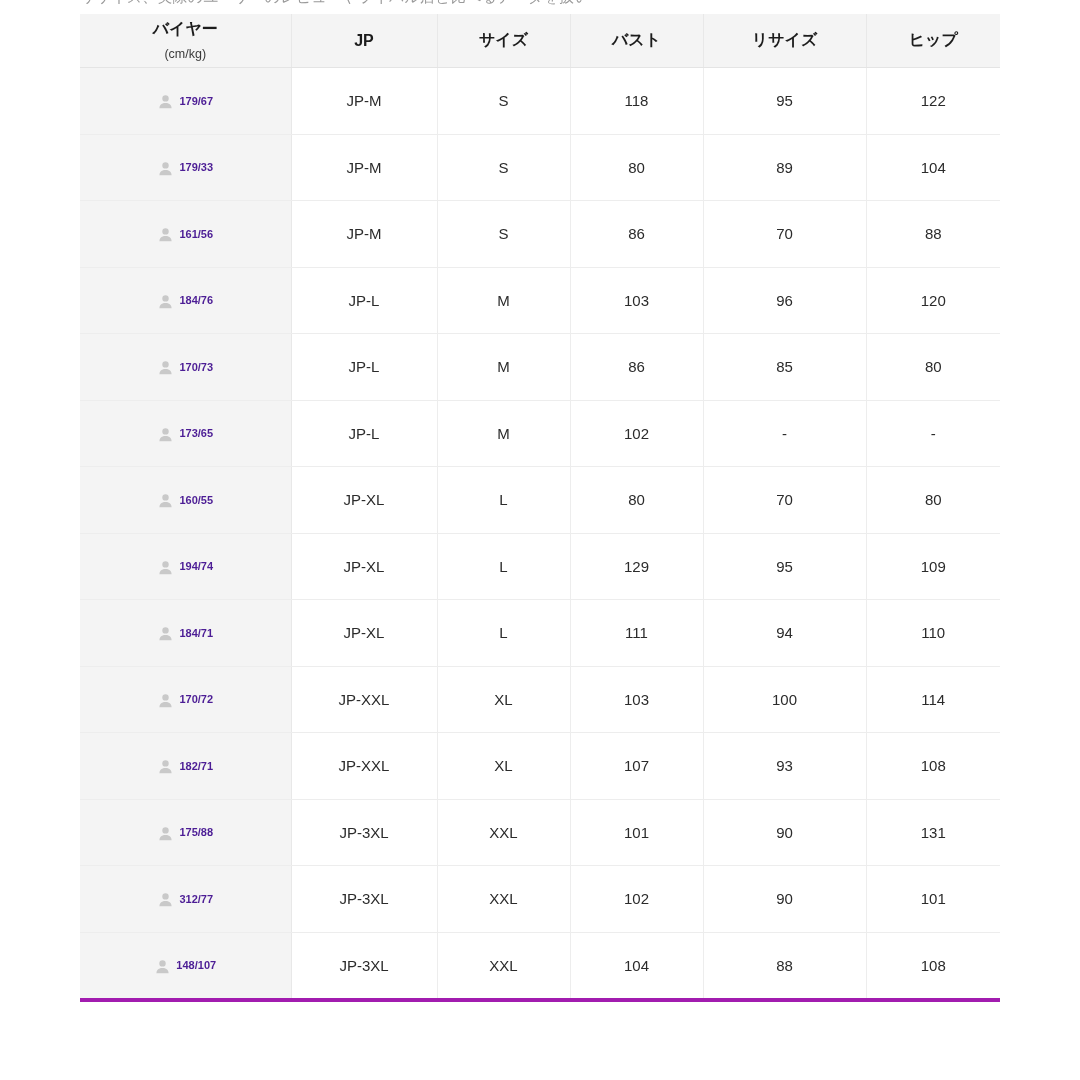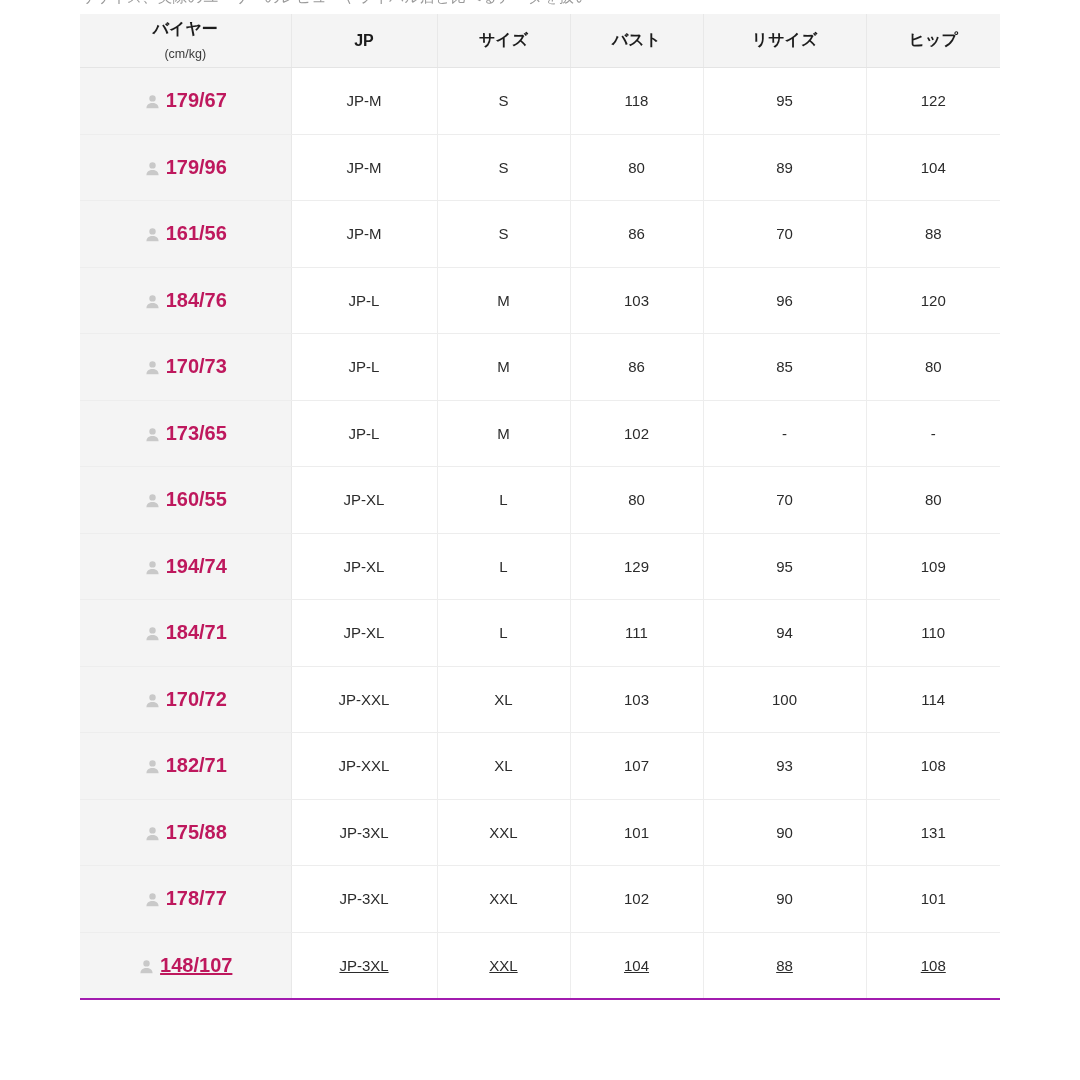--- a/index.html
+++ b/index.html
@@ -90,43 +90,43 @@
     text-align: center;
     vertical-align: middle;
     padding: 0;
     background: #ffffff;
   }
   tbody td:last-child { border-right: none; }
 
   tbody td.buyer-cell {
     background: #f4f4f4;
     font-weight: 700;
-    color: #be185d;
-    font-size: 20px;
+    color: #4c1d95;
+    font-size: 11px;
     border-right: 1px solid #e8e8e8;
   }
 
   .buyer-inner {
     display: flex;
     align-items: center;
     justify-content: center;
     gap: 5px;
   }
 
   .person-icon {
     width: 17px;
     height: 17px;
     flex: 0 0 17px;
     display: inline-block;
     position: relative;
     top: 1px;
   }
   .person-icon svg { display: block; }
 
-  tbody tr:last-child td { border-bottom: 2px solid #a21caf; text-decoration: underline; }
+  tbody tr:last-child td { border-bottom: 4px solid #a21caf; }
 </style>
 </head>
 <body>
 
 <div class="clipped-note">リサイズ、実際のユーザーのレビューやライバル店と比べるデータを扱い</div>
 
 <div class="table-wrap">
   <table class="size-table">
     <colgroup>
       <col class="c-buyer">
@@ -170,21 +170,21 @@
         </tr>
         <tr>
           <td class="buyer-cell">
             <span class="buyer-inner">
               <span class="person-icon">
                 <svg viewBox="0 0 24 24" width="17" height="17" aria-hidden="true">
                   <circle cx="12" cy="7.6" r="4.5" fill="#c9c9c9"></circle>
                   <path d="M3.4 21.5c0-4.6 3.9-7.3 8.6-7.3s8.6 2.7 8.6 7.3z" fill="#c9c9c9"></path>
                 </svg>
               </span>
-              <span>179/96</span>
+              <span>179/33</span>
             </span>
           </td>
           <td>JP-M</td>
           <td>S</td>
           <td>80</td>
           <td>89</td>
           <td>104</td>
         </tr>
         <tr>
           <td class="buyer-cell">
@@ -368,21 +368,21 @@
         </tr>
         <tr>
           <td class="buyer-cell">
             <span class="buyer-inner">
               <span class="person-icon">
                 <svg viewBox="0 0 24 24" width="17" height="17" aria-hidden="true">
                   <circle cx="12" cy="7.6" r="4.5" fill="#c9c9c9"></circle>
                   <path d="M3.4 21.5c0-4.6 3.9-7.3 8.6-7.3s8.6 2.7 8.6 7.3z" fill="#c9c9c9"></path>
                 </svg>
               </span>
-              <span>178/77</span>
+              <span>312/77</span>
             </span>
           </td>
           <td>JP-3XL</td>
           <td>XXL</td>
           <td>102</td>
           <td>90</td>
           <td>101</td>
         </tr>
         <tr>
           <td class="buyer-cell">

